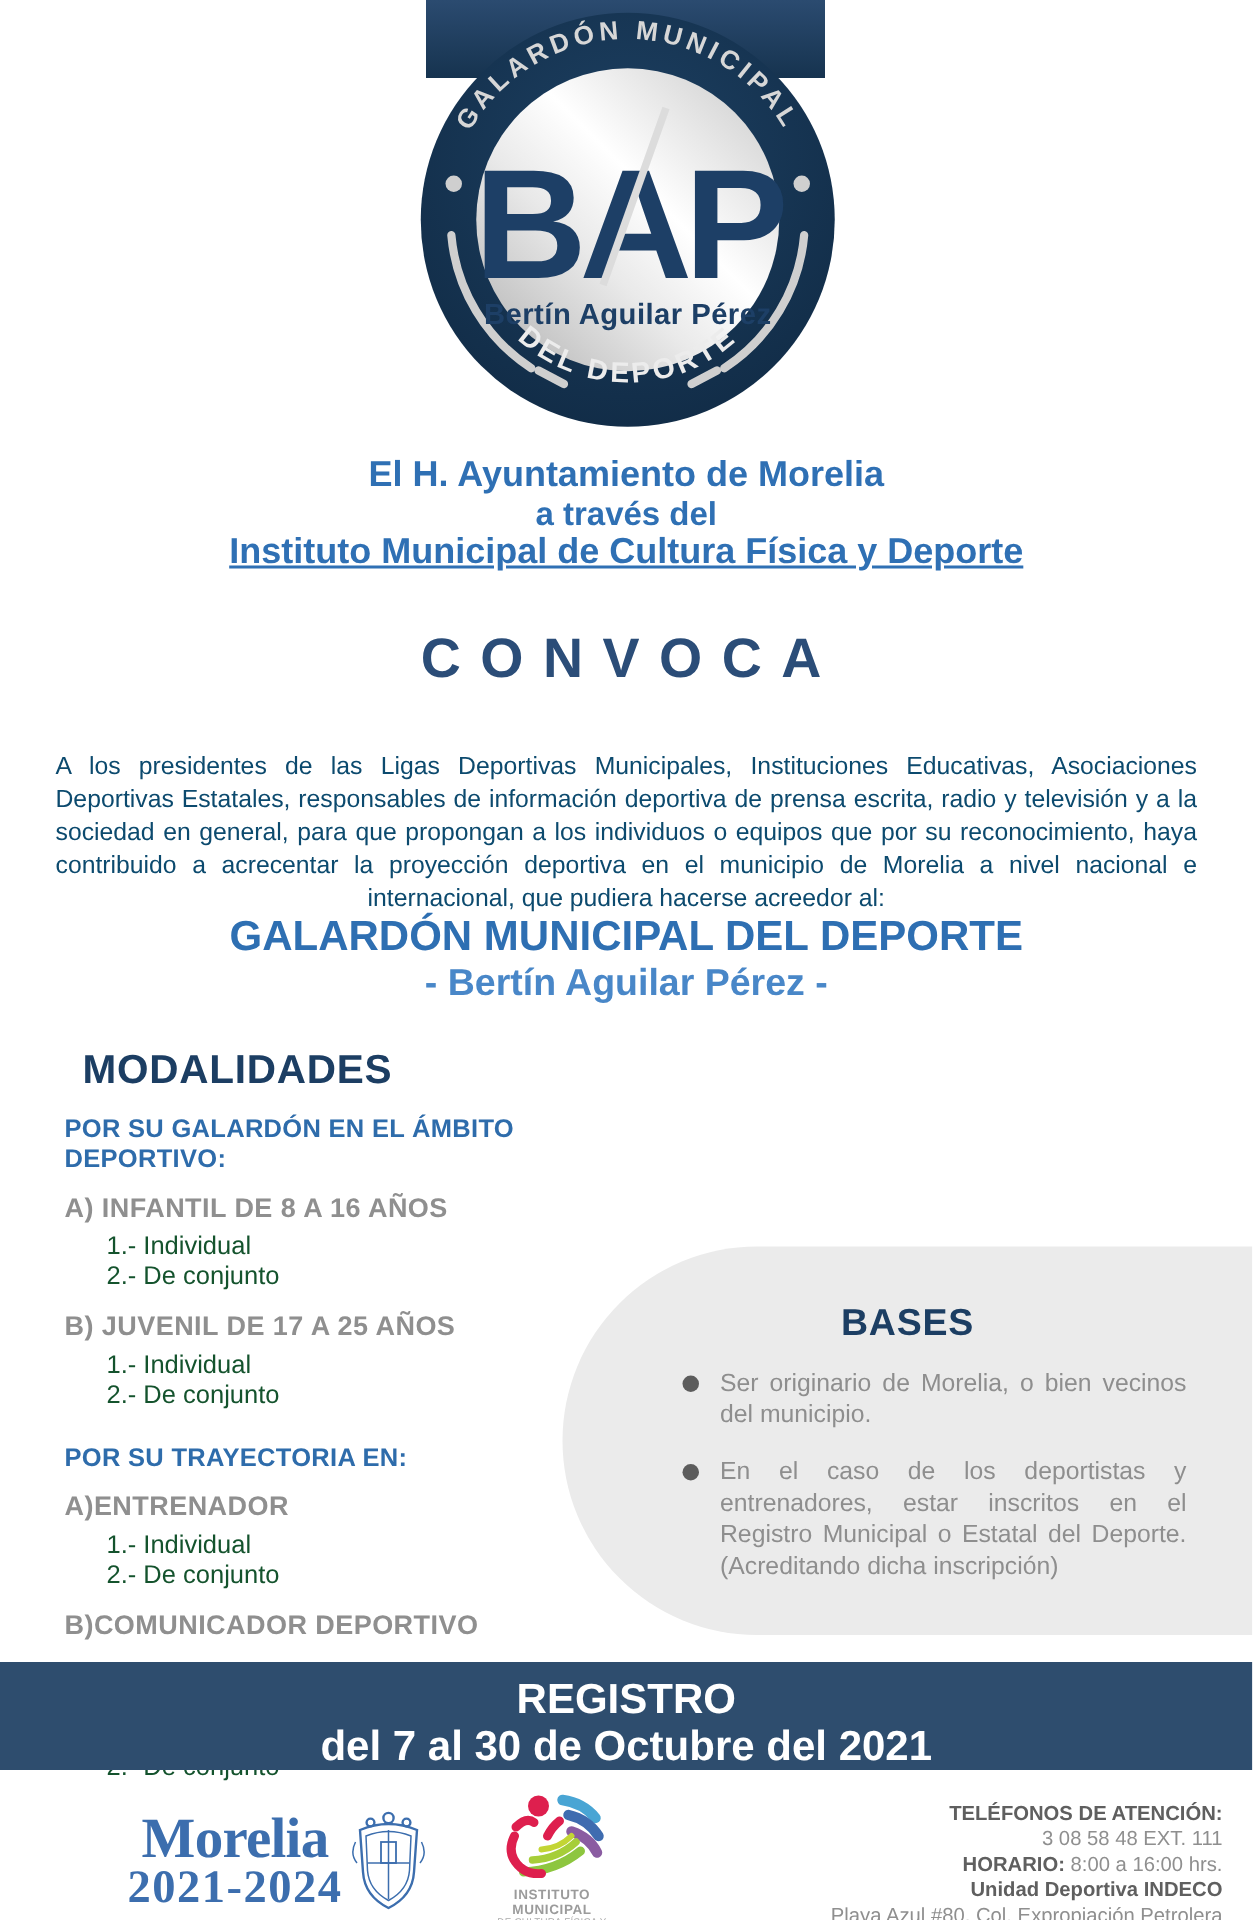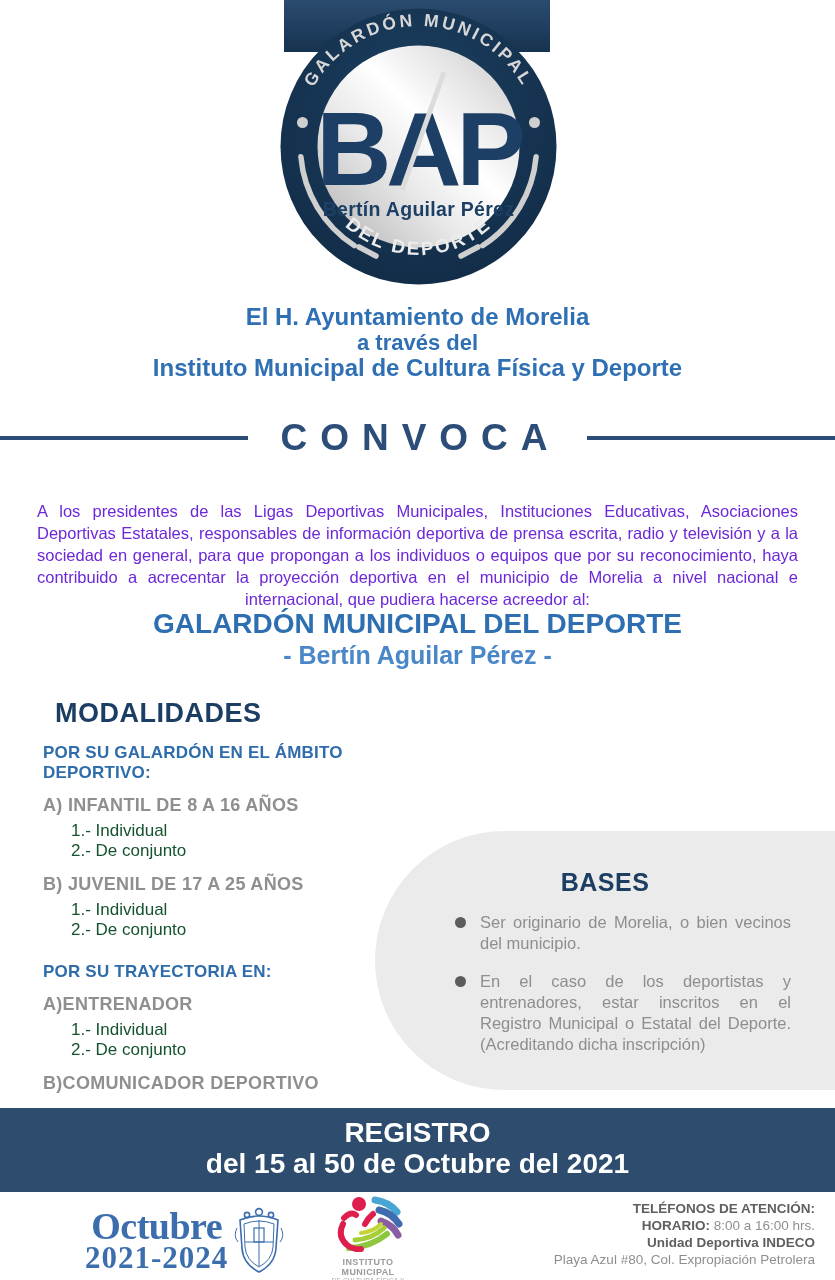--- a/index.html
+++ b/index.html
@@ -9,32 +9,32 @@
   
   .logo-banner{position:absolute;left:284px;top:0;width:266px;height:52px;
                background:linear-gradient(#2b4b70,#16334f);}
   .badge-svg{position:absolute;left:280px;top:8px;}
 
   
   .org-header{position:absolute;top:304px;left:0;width:100%;text-align:center;
               color:#2f70b4;font-weight:bold;}
   .org-header .l1{font-size:24px;line-height:26px;}
   .org-header .l2{font-size:22px;line-height:25px;}
-  .org-header .l3{font-size:24px;line-height:26px;}
+  .org-header .l3{font-size:24px;line-height:26px;text-decoration:underline;}
 
   
   .convoca-row{position:absolute;top:418px;left:0;right:0;height:40px;
-               display:flex;align-items:center;}
+               display:flex;align-items:center;flex-direction:column;}
   .convoca-rule{flex:1;height:4px;background:#2b4d78;}
   .convoca-text{margin:0 26px;font-size:37px;font-weight:bold;letter-spacing:13px;
                 color:#2b4d78;text-indent:6px;}
 
   
   .intro{position:absolute;top:483px;left:37px;width:761px;font-size:16.5px;
-         line-height:22px;color:#6d28d9;text-align:justify;text-align-last:center;}
+         line-height:22px;color:#0c4a6e;text-align:justify;text-align-last:center;}
 
   
   .award{position:absolute;top:608px;left:0;width:100%;text-align:center;}
   .award .t{font-size:28px;font-weight:bold;color:#2e6fb2;line-height:32px;}
   .award .s{font-size:25px;font-weight:bold;color:#4987c8;line-height:30px;}
 
   
   .modalidades{position:absolute;top:698px;left:43px;width:372px;}
   .m-heading{font-size:27px;font-weight:bold;color:#1c3e63;margin:0 0 14px 12px;letter-spacing:.5px;}
   .subhead{font-size:17px;font-weight:bold;color:#2e6cab;margin:22px 0 12px 0;letter-spacing:.2px;}
@@ -48,21 +48,21 @@
          background:#ebebeb;border-radius:132px 0 0 132px;margin-top:41px;}
   .bases h3{margin:37px 0 0 0;text-align:center;font-size:25px;font-weight:bold;
             color:#1c3e63;letter-spacing:.5px;}
   .bases ul{list-style:none;margin:15px 44px 0 80px;padding:0;}
   .bases li{position:relative;padding-left:25px;font-size:16.5px;color:#8e8e8e;
             text-align:justify;line-height:21px;margin-bottom:17px;}
   .bases li .dot{position:absolute;left:0;top:5px;width:11px;height:11px;border-radius:50%;
                  background:#5c5c5c;}
 
   
-  .registro{position:absolute;top:1108px;left:0;width:835px;height:84px;background:#2e4d6e;
+  .registro{position:absolute;top:1108px;left:0;width:835px;height:72px;background:#2e4d6e;
             color:#ffffff;text-align:center;}
   .registro .r1{font-size:28px;font-weight:bold;padding-top:9px;line-height:31px;}
   .registro .r2{font-size:28px;font-weight:bold;line-height:31px;}
 
   
   .footer{position:absolute;top:1184px;left:0;width:835px;height:96px;}
   .morelia{position:absolute;left:85px;top:22px;display:flex;align-items:center;}
   .morelia .txt{font-family:"Liberation Serif",serif;font-weight:bold;color:#3c6eae;
                 text-align:center;}
   .morelia .name{font-size:38px;line-height:33px;letter-spacing:-.5px;}
@@ -184,28 +184,28 @@
       </li>
       <li>
         <span class="dot"></span>
         <span>En el caso de los deportistas y entrenadores, estar inscritos en el Registro Municipal o Estatal del Deporte. (Acreditando dicha inscripción)</span>
       </li>
     </ul>
   </div>
 
   <div class="registro">
     <div class="r1">REGISTRO</div>
-    <div class="r2">del 15 al 50 de Octubre del 2021</div>
+    <div class="r2">del 7 al 30 de Octubre del 2021</div>
   </div>
 
   <div class="footer">
 
     <div class="morelia">
       <div class="txt">
-        <div class="name">Octubre</div>
+        <div class="name">Morelia</div>
         <div class="period">2021-2024</div>
       </div>
       <svg class="crest" width="52" height="70" viewBox="0 0 52 70" fill="none" stroke="#3c6eae" stroke-width="1.6">
         <circle cx="26" cy="6" r="3.4"></circle>
         <circle cx="14" cy="9" r="2.6"></circle>
         <circle cx="38" cy="9" r="2.6"></circle>
         <path d="M7 14 Q26 6 45 14 L43 42 Q42 58 26 66 Q10 58 9 42 Z"></path>
         <path d="M11 18 Q26 12 41 18 L40 41 Q39 54 26 61 Q13 54 12 41 Z" stroke-width="1"></path>
         <line x1="26" y1="14" x2="26" y2="60" stroke-width="1"></line>
         <line x1="12" y1="36" x2="40" y2="36" stroke-width="1"></line>
@@ -231,19 +231,20 @@
           <path d="M44 20 Q39 24 36 30"></path>
           <path d="M14 30 Q8 42 18 51 Q24 56 32 55"></path>
         </g>
       </svg>
       <div class="c1">INSTITUTO MUNICIPAL</div>
       <div class="c2">DE CULTURA FÍSICA Y DEPORTE</div>
     </div>
 
     <div class="contact">
       <div class="b">TELÉFONOS DE ATENCIÓN:</div>
+      <div>3 08 58 48 EXT. 111</div>
       <div><span class="b">HORARIO:</span><span> 8:00 a 16:00 hrs.</span></div>
       <div class="b">Unidad Deportiva INDECO</div>
       <div>Playa Azul #80, Col. Expropiación Petrolera</div>
     </div>
 
   </div>
 </div>
 
 </body></html>

